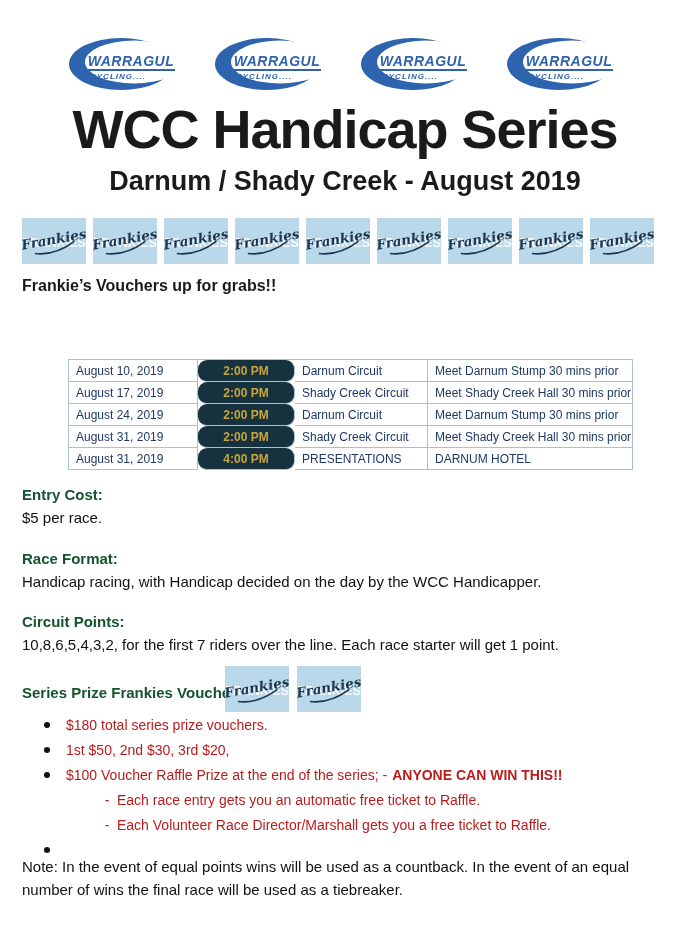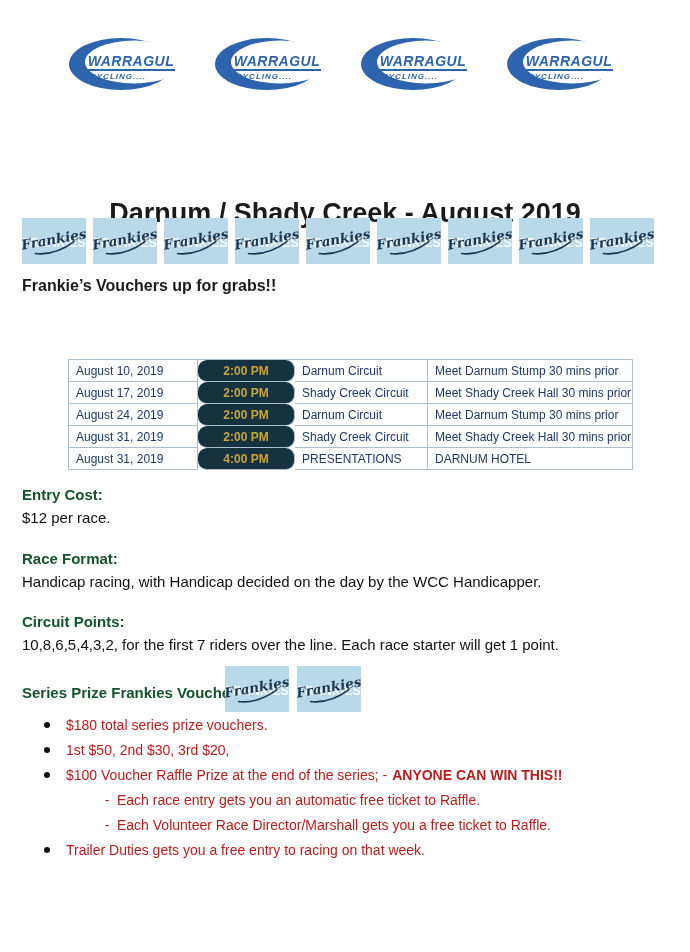--- a/index.html
+++ b/index.html
@@ -12,21 +12,21 @@
   .logos { position:absolute; top:34px; left:0; right:0; display:flex; justify-content:center; gap:28px; }
   .wlogo { width:118px; height:60px; }
 
   
   .title {
     position:absolute; top:98px; left:0; right:0; text-align:center;
     font-size:54px; font-weight:bold; color:#1a1a1a; letter-spacing:-1px; white-space:nowrap;
   }
   .subtitle {
     position:absolute; top:166px; left:0; right:0; text-align:center;
-    font-size:27px; font-weight:bold; color:#1a1a1a; white-space:nowrap;margin-top:32px;
+    font-size:27px; font-weight:bold; color:#1a1a1a; white-space:nowrap;
   }
 
   
   .strip { position:absolute; top:218px; left:22px; display:flex; gap:7px; }
   .tile { width:64px; height:46px; }
 
   .intro-vouchers { position:absolute; top:277px; left:22px; font-size:16px; font-weight:bold; color:#1a1a1a; }
   .intro-races   { position:absolute; top:319px; left:22px; font-size:18px; font-weight:bold; color:#1a1a1a; }
 
   
@@ -88,20 +88,21 @@
     </svg>
     <svg class="wlogo" viewBox="0 0 118 60">
       <ellipse cx="54" cy="30" rx="52" ry="26" fill="#2e63ae"></ellipse>
       <ellipse cx="67" cy="28" rx="49" ry="21.5" fill="#ffffff"></ellipse>
       <text x="64" y="32" text-anchor="middle" font-size="14" font-weight="bold" font-style="italic" fill="#2e63ae" letter-spacing="0.5">WARRAGUL</text>
       <rect x="21" y="35" width="87" height="2" fill="#2e63ae"></rect>
       <text x="23" y="45" font-size="8" font-weight="bold" font-style="italic" fill="#2e63ae" letter-spacing="1">CYCLING....</text>
     </svg>
   </div>
 
+  <div class="title">WCC Handicap Series</div>
   <div class="subtitle">Darnum / Shady Creek - August 2019</div>
 
   <div class="strip">
     <svg class="tile" viewBox="0 0 64 46">
       <rect width="64" height="46" fill="#b9d9ea"></rect>
       <text x="32" y="29" text-anchor="middle" font-size="12.5" font-weight="bold" fill="rgba(255,255,255,0.85)">FRANKIES</text>
       <g transform="rotate(-10 32 23)">
         <text class="scripttxt" x="32" y="26" text-anchor="middle" font-size="13.5" fill="#1b3450">Frankies</text>
         <path d="M 11 32 Q 30 38 52 27" stroke="#1b3450" stroke-width="1.6" fill="none"></path>
       </g>
@@ -201,21 +202,21 @@
     </div>
     <div class="srow">
       <div class="cell">August 31, 2019</div>
       <div class="cell time">4:00 PM</div>
       <div class="cell">PRESENTATIONS</div>
       <div class="cell">DARNUM HOTEL</div>
     </div>
   </div>
 
   <div class="h" style="top:486px">Entry Cost:</div>
-  <div class="b" style="top:509px">$12 per race.</div>
+  <div class="b" style="top:509px">$5 per race.</div>
 
   <div class="h" style="top:550px">Race Format:</div>
   <div class="b" style="top:573px">Handicap racing, with Handicap decided on the day by the WCC Handicapper.</div>
 
   <div class="h" style="top:613px">Circuit Points:</div>
   <div class="b" style="top:636px">10,8,6,5,4,3,2, for the first 7 riders over the line. Each race starter will get 1 point.</div>
 
   <div class="h" style="top:684px">Series Prize Frankies Vouchers:</div>
   <div class="prize-tiles">
     <svg class="tile" viewBox="0 0 64 46">
@@ -253,18 +254,18 @@
     <div class="li sub">
       <span class="dash">-</span>
       <span>Each race entry gets you an automatic free ticket to Raffle.</span>
     </div>
     <div class="li sub">
       <span class="dash">-</span>
       <span>Each Volunteer Race Director/Marshall gets you a free ticket to Raffle.</span>
     </div>
     <div class="li">
       <span class="dot"></span>
-      <span>Trailer Duties gets you a free entry to racing on that week.</span>
-    </div>
-  </div>
-
+    </div>
+  </div>
+
+  <div class="note">Note: In the event of equal points wins will be used as a countback. In the event of an equal number of wins the final race will be used as a tiebreaker.</div>
 
 </div>
 
 </body></html>

